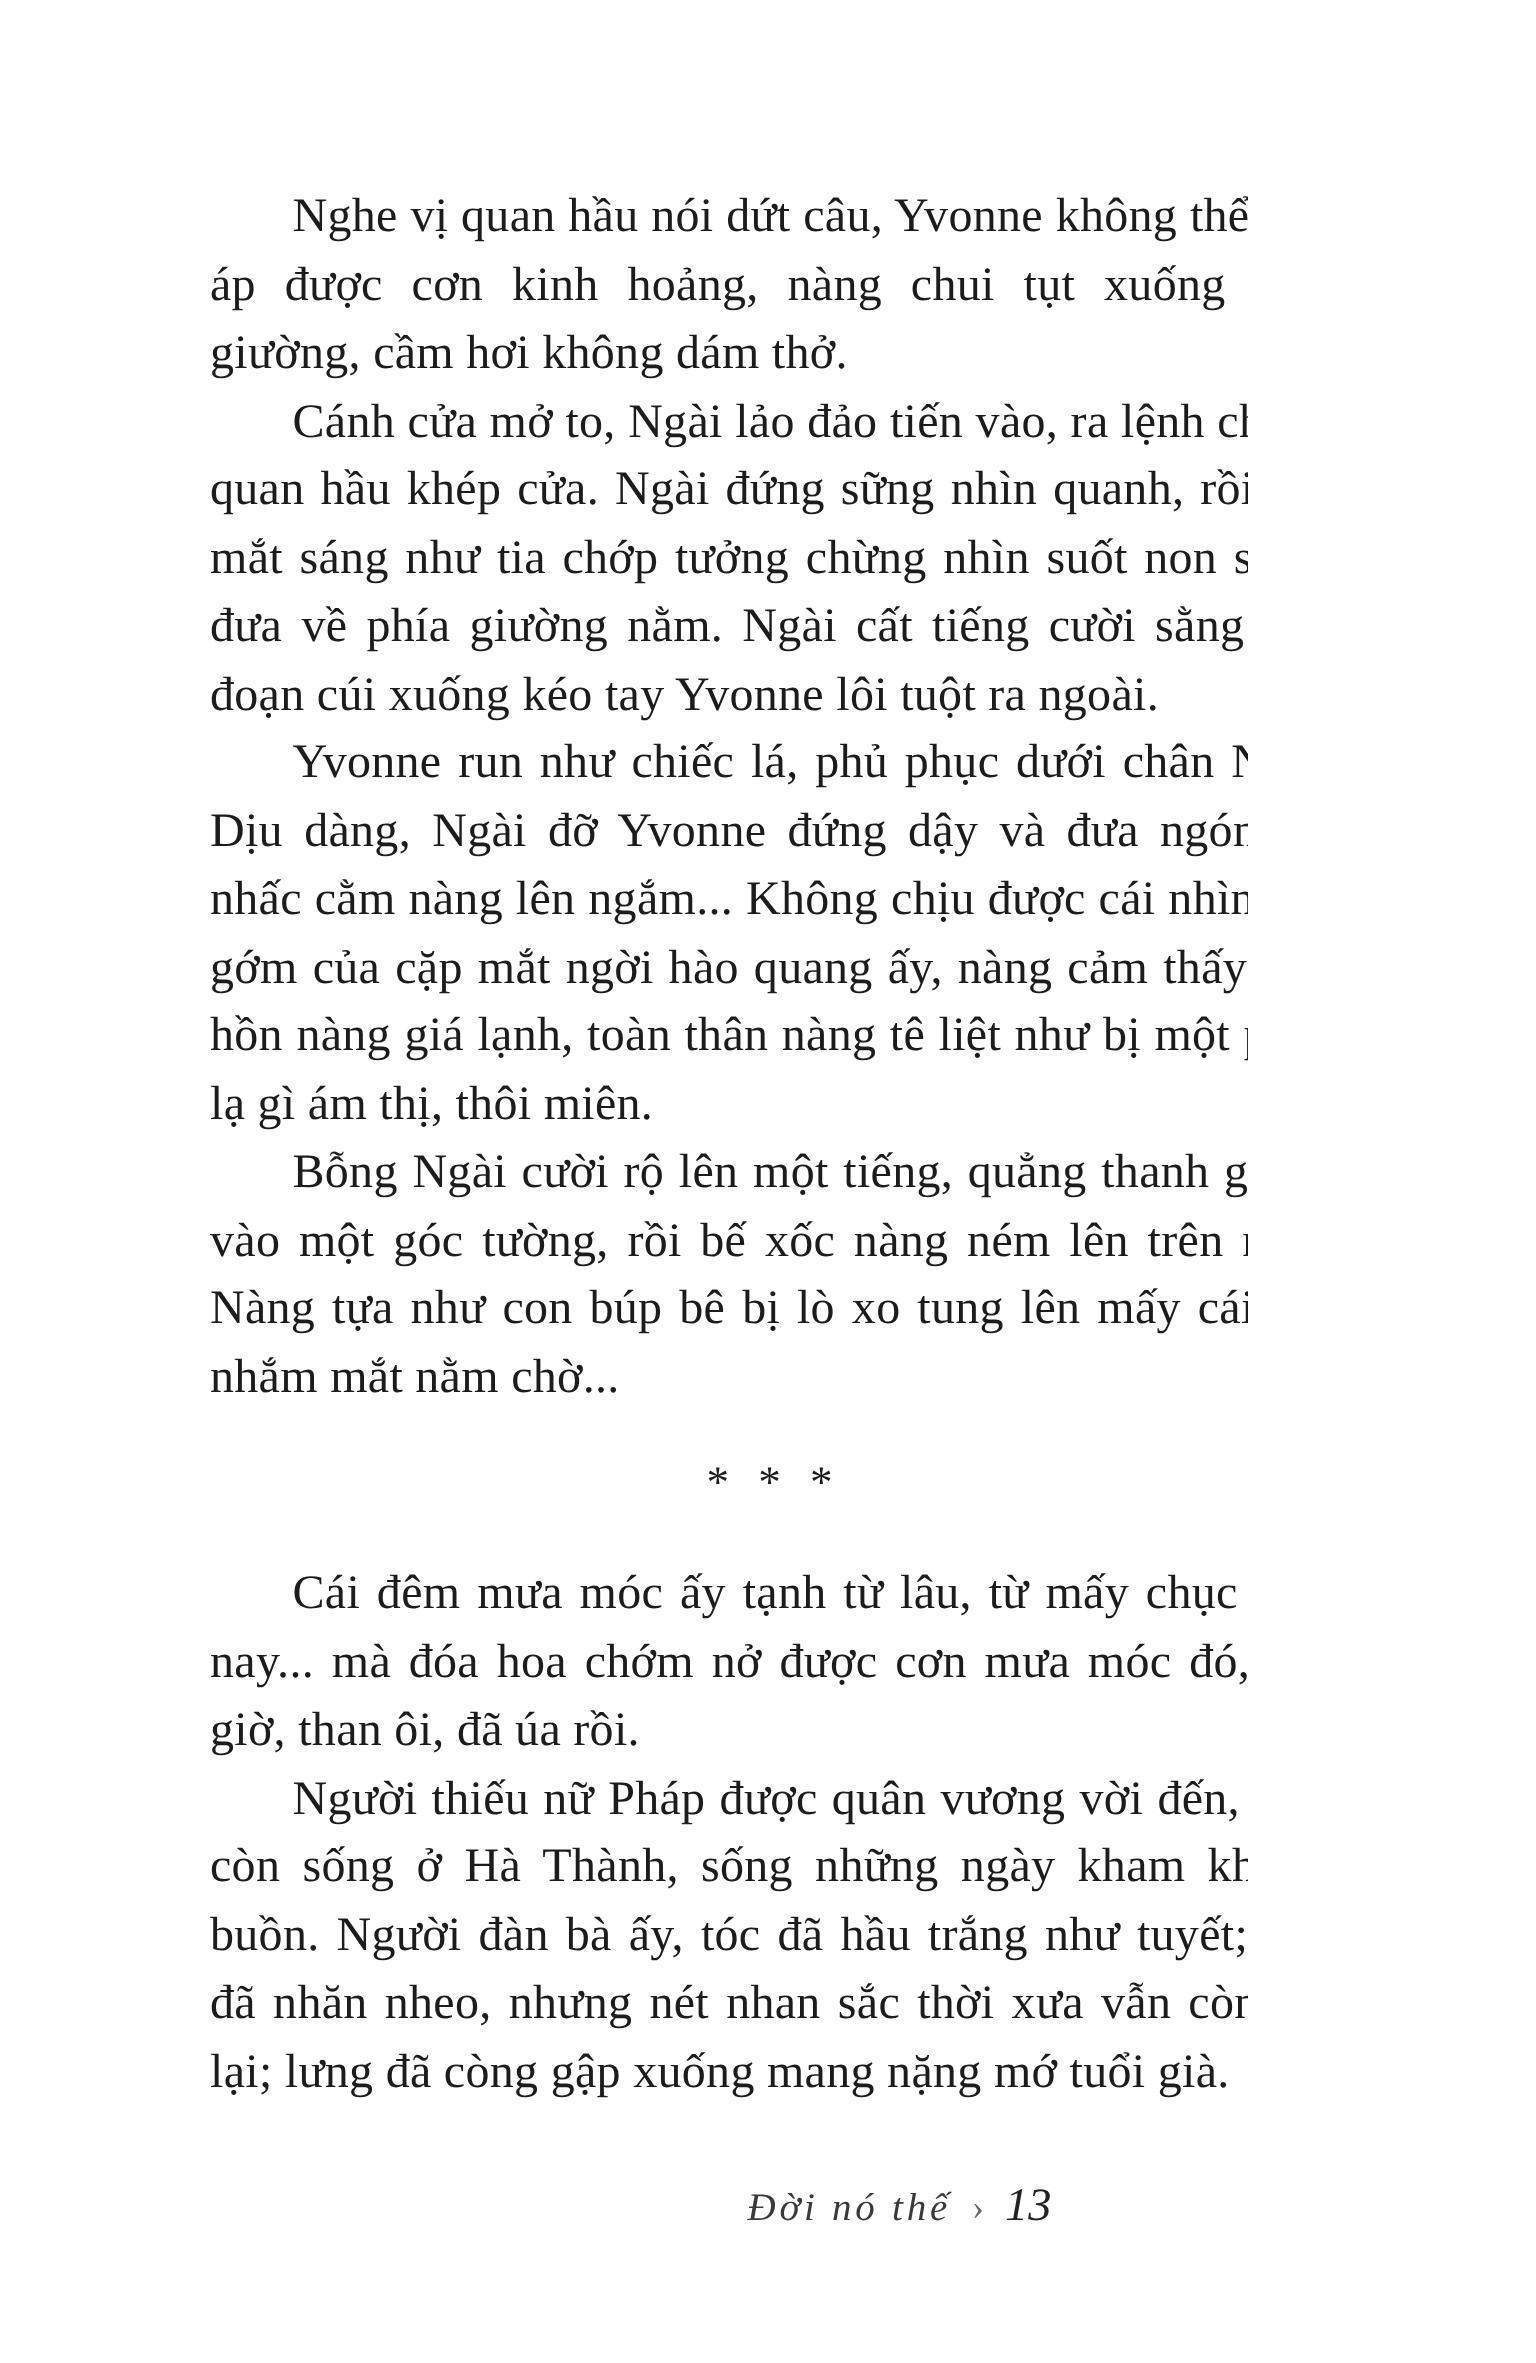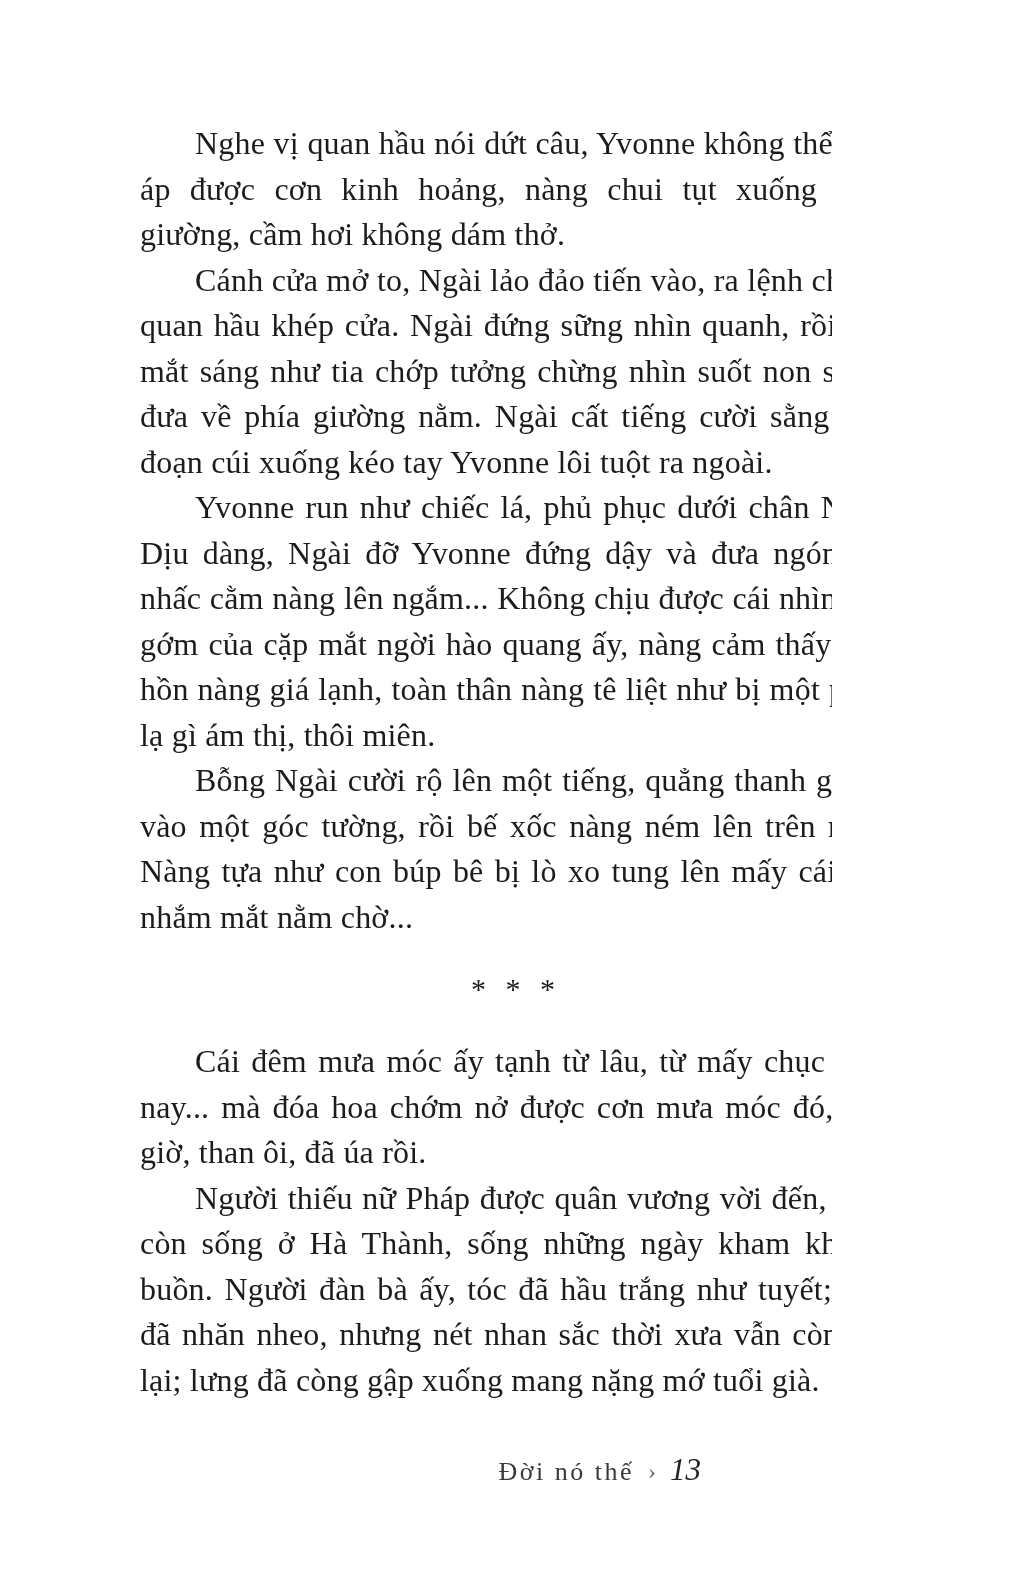--- a/index.html
+++ b/index.html
@@ -42,20 +42,21 @@
   .footer {
     position: absolute;
     top: 1452px;
     right: 131px;
     display: flex;
     align-items: baseline;
     gap: 14px;
     white-space: nowrap;
   }
   .running-title {
+    font-style: italic;
     font-size: 26px;
     letter-spacing: 2.5px;
     color: #3a3a3a;
   }
   .footer-divider {
     font-size: 24px;
     color: #6a6a6a;
     transform: translateY(-1px);
   }
   .page-number {

